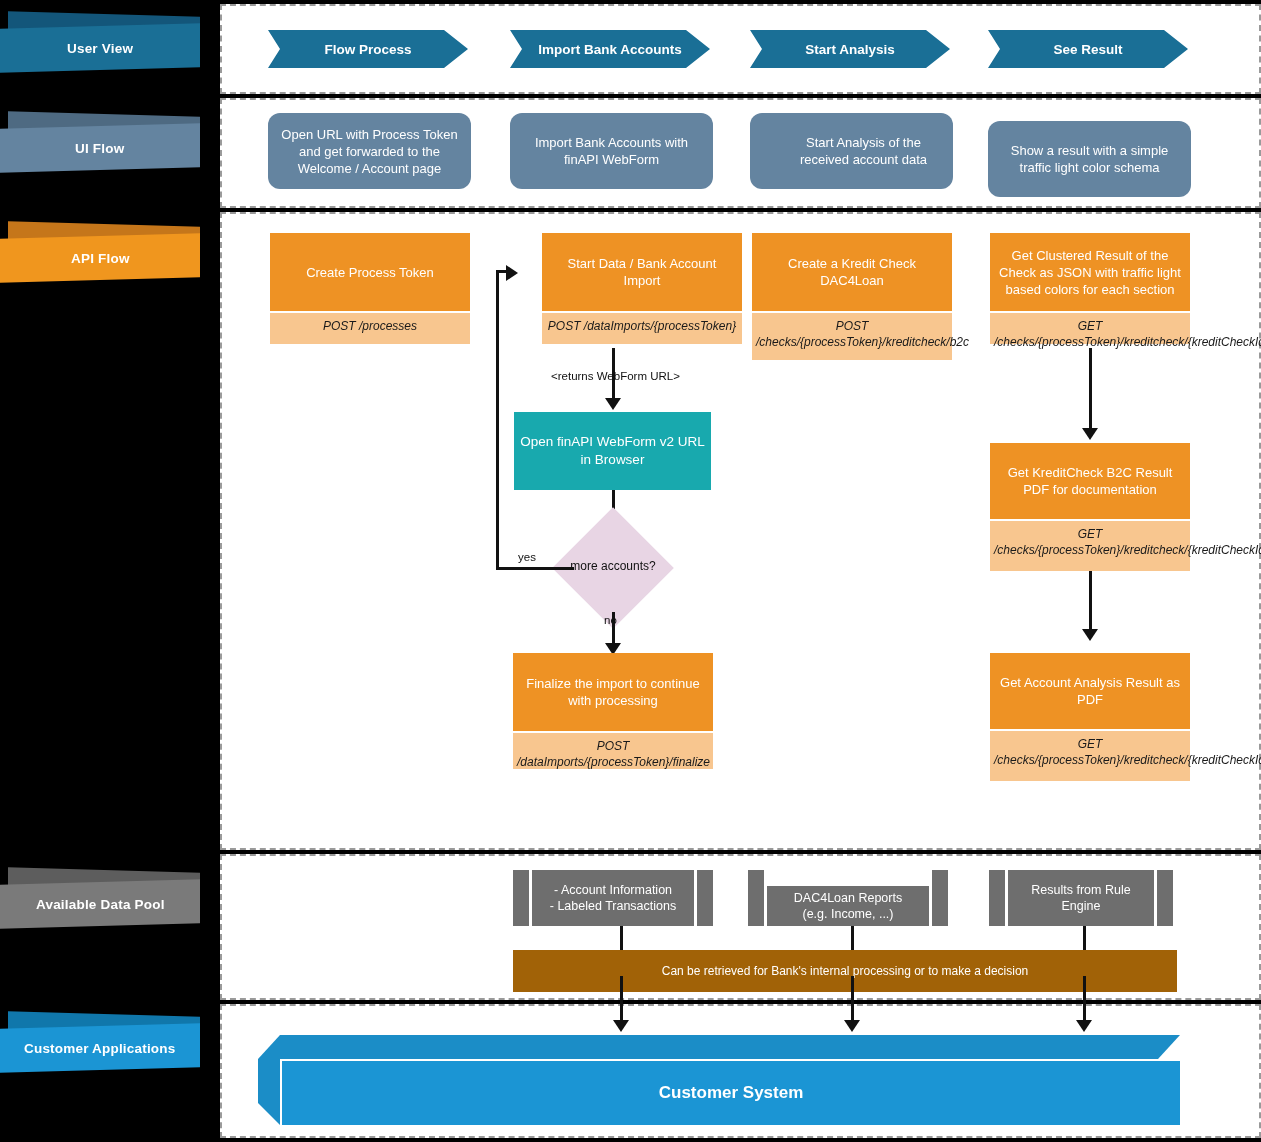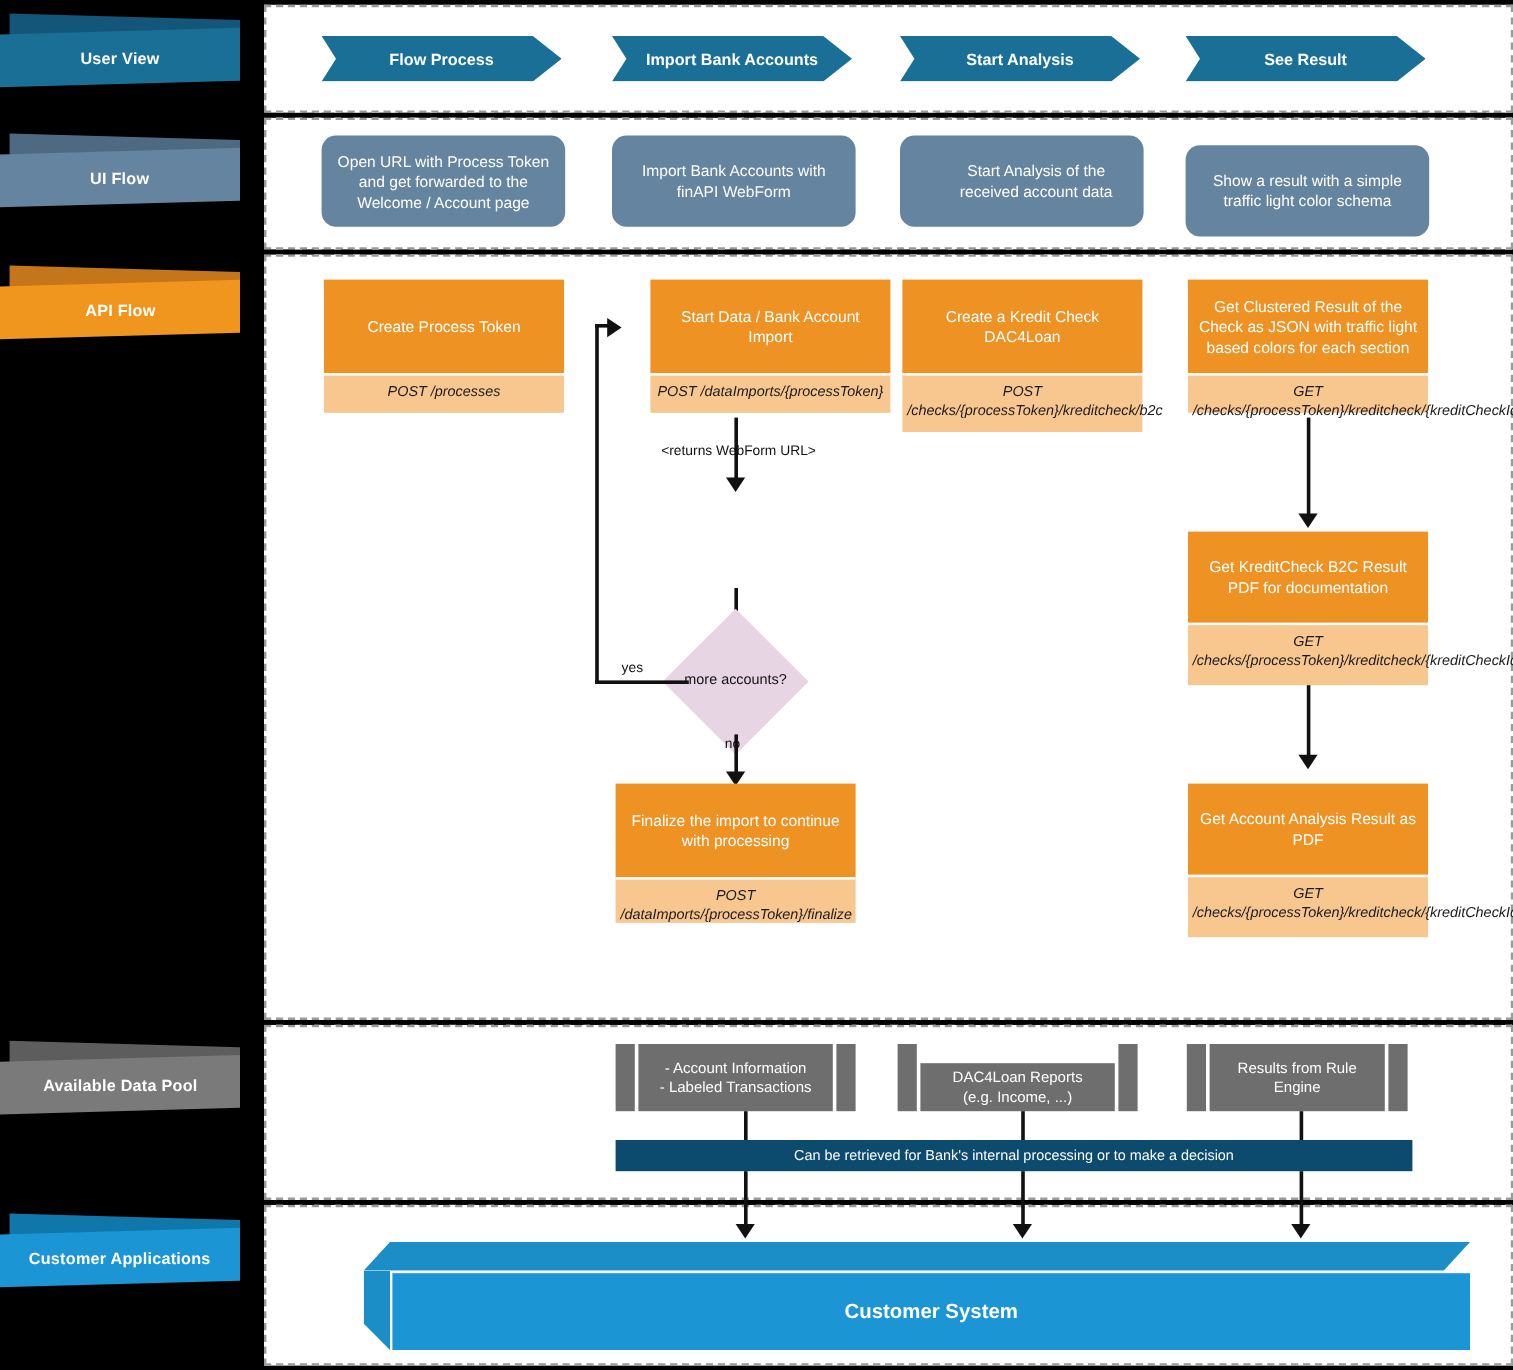--- a/index.html
+++ b/index.html
@@ -98,26 +98,26 @@
 
   
   .poolbox{position:absolute;height:56px;display:flex;align-items:stretch;}
   .poolbox .cap{width:16px;background:#6e6e6e;}
   .poolbox .mid{
     flex:1;background:#6e6e6e;color:#fff;font-size:12.5px;line-height:16px;
     display:flex;align-items:center;justify-content:center;text-align:center;
     margin:0 3px;padding:0 4px;box-sizing:border-box;
   }
   .poolbar{
-    position:absolute;height:26px;background:#0c4a6e;color:#fff;
+    position:absolute;height:42px;background:#a16207;color:#fff;
     font-size:12px;display:flex;align-items:center;justify-content:center;
   }
 
   
-  .cube{position:absolute;margin-left:45px;}
+  .cube{position:absolute;}
   .cube .top{
     position:absolute;left:0;top:0;width:922px;height:24px;background:#1b8dc7;
     clip-path:polygon(22px 0, 922px 0, 900px 24px, 0 24px);
   }
   .cube .side{
     position:absolute;left:0;top:24px;width:22px;height:66px;background:#1b8dc7;
     clip-path:polygon(0 0, 22px 0, 22px 66px, 0 44px);
   }
   .cube .face{
     position:absolute;left:24px;top:26px;width:898px;height:64px;background:#1b95d4;
@@ -219,20 +219,23 @@
 
   <div class="apibox" style="left:990px;top:233px;">
     <div class="head" style="height:78px;">Get Clustered Result of the Check as JSON with traffic light based colors for each section</div>
     <div class="foot" style="height:33px;white-space:pre-line;">GET /checks/{processToken}/kreditcheck/{kreditCheckId}</div>
   </div>
 
   <div class="vline" style="left:612px;top:348px;height:52px;"></div>
   <div class="arrowdown" style="left:605px;top:398px;"></div>
   <div class="edgelabel" style="left:551px;top:370px;">&lt;returns WebForm URL&gt;</div>
 
+  <div class="tealbox" style="left:514px;top:412px;">
+    <span>Open finAPI WebForm v2 URL in Browser</span>
+  </div>
 
   <div class="vline" style="left:612px;top:490px;height:30px;"></div>
   <div class="arrowdown" style="left:605px;top:516px;"></div>
 
   <div class="diamond" style="left:570px;top:525px;"></div>
   <div class="diamond-label" style="left:558px;top:559px;white-space:pre-line;">more accounts?</div>
 
   <div class="hline" style="left:496px;top:567px;width:78px;"></div>
   <div class="vline" style="left:496px;top:270px;height:300px;"></div>
   <div class="hline" style="left:496px;top:270px;width:12px;"></div>

